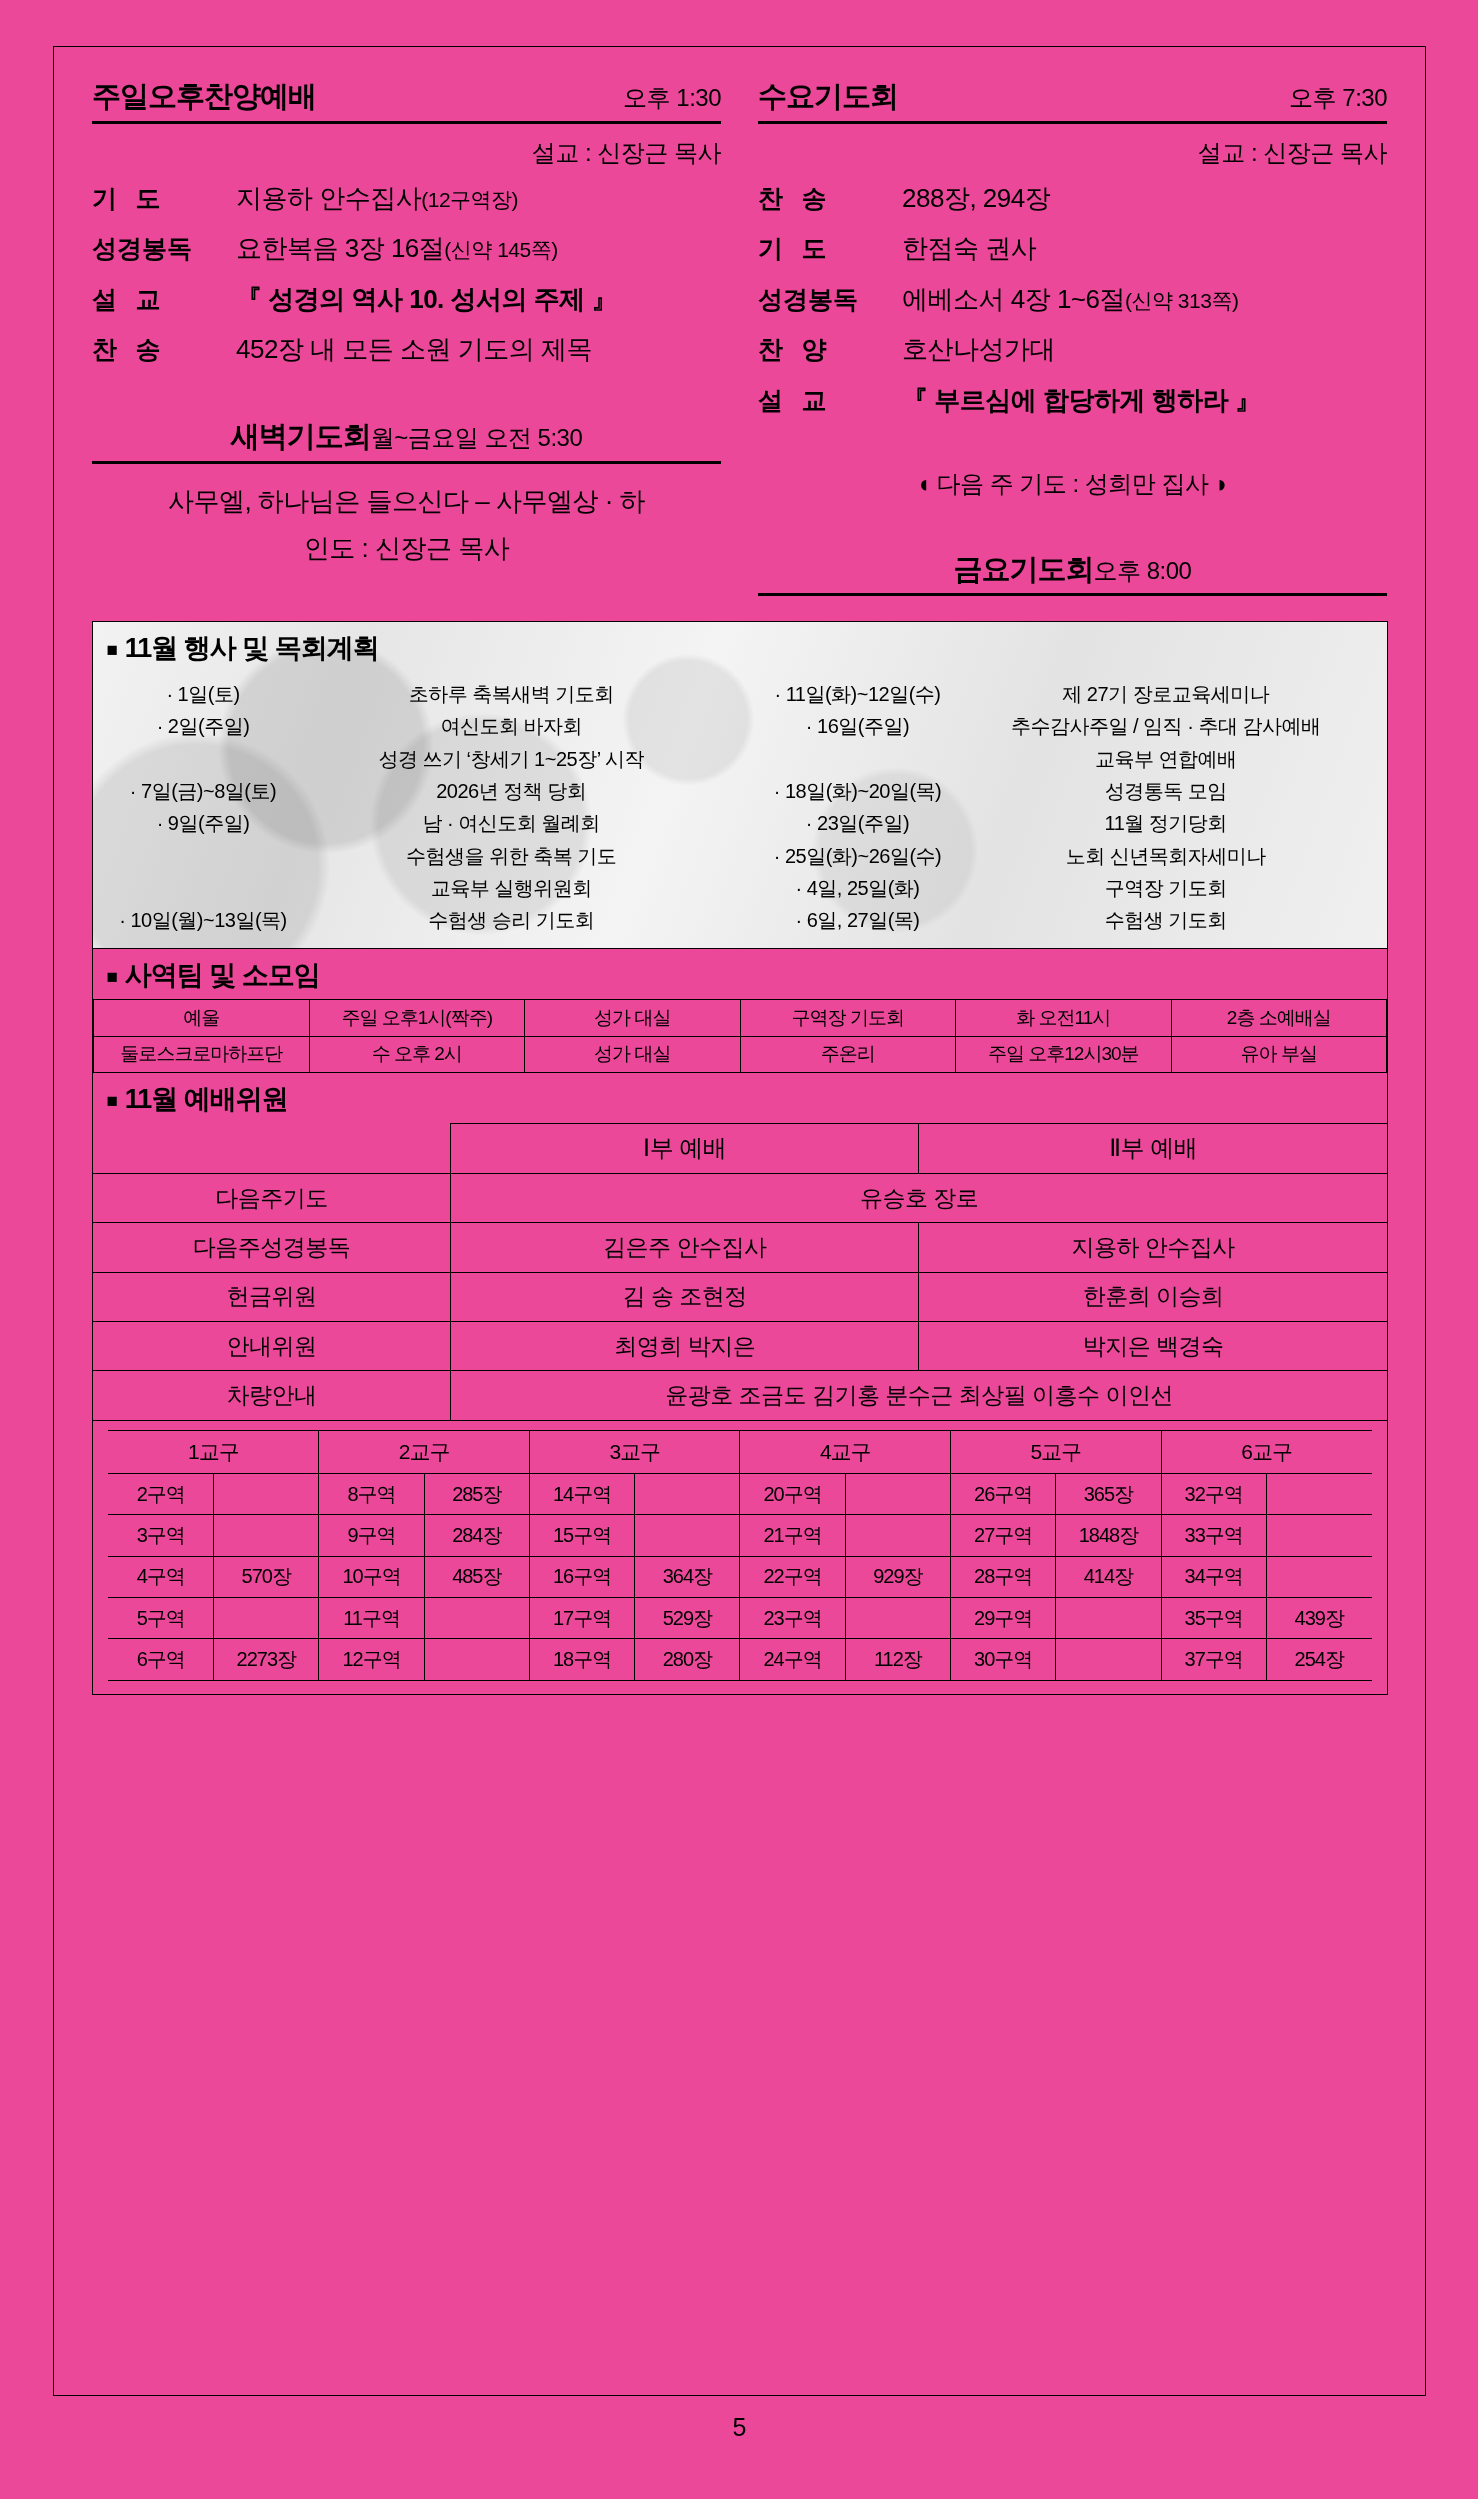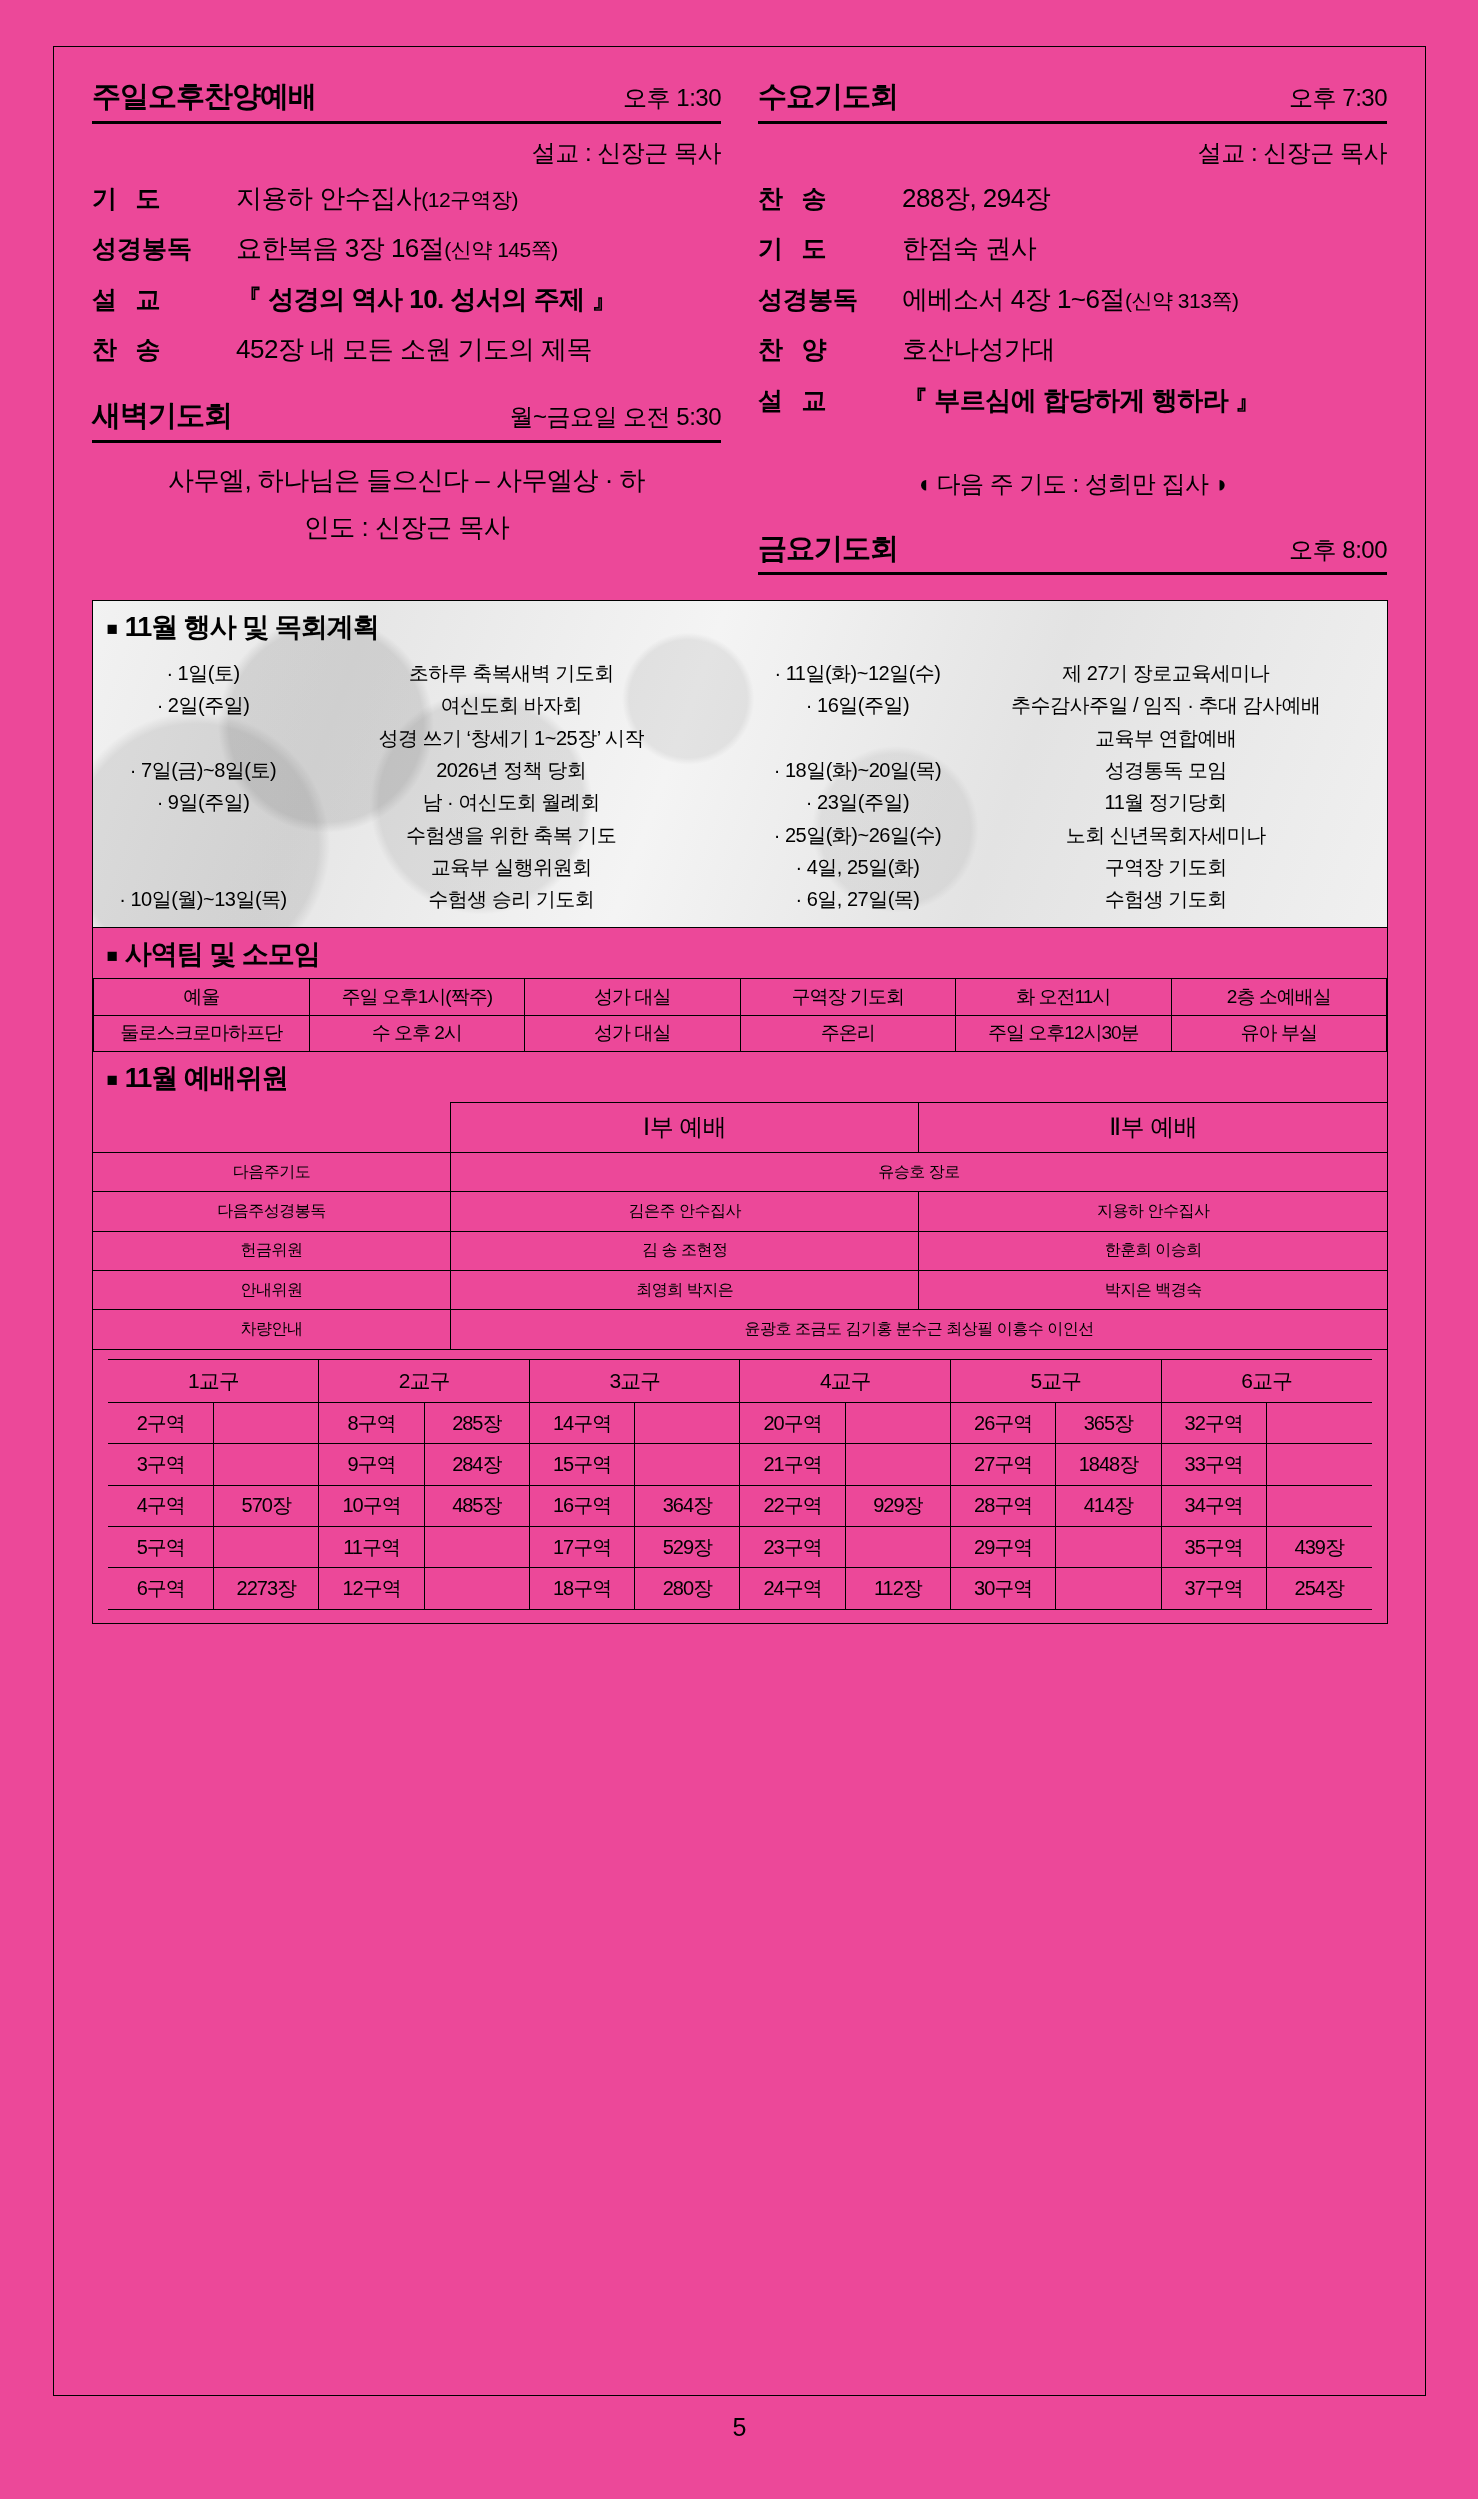--- a/index.html
+++ b/index.html
@@ -91,24 +91,24 @@
   .svc-val .small {
     font-size: 21px;
   }
   .svc-val.bold {
     font-weight: bold;
   }
 
   .dawn-head {
     display: flex;
     align-items: baseline;
-    justify-content: space-between;
+    justify-content: center;
     border-bottom: 3.9px solid #000;
     padding-bottom: 3.9px;
-    margin-top: 29px;
+    margin-top: 50px;
   }
   .dawn-line {
     text-align: center;
     font-size: 26px;
     margin-top: 20px;
     letter-spacing: -0.5px;
   }
   .dawn-line2 {
     text-align: center;
     font-size: 26px;
@@ -200,21 +200,21 @@
 
   
   table.wt {
     border-collapse: collapse;
     width: 100%;
     table-layout: fixed;
   }
   table.wt td {
     border: 1px solid #000;
     text-align: center;
-    font-size: 16px;
+    font-size: 23px;
     padding: 8.7px 3.9px;
     letter-spacing: -0.5px;
   }
   table.wt td:first-child { border-left: none; }
   table.wt td:last-child { border-right: none; }
   table.wt td.hd { font-size: 24px; }
   table.wt td.blank { border-top: none; border-left: none; }
 
   
   table.bt {

